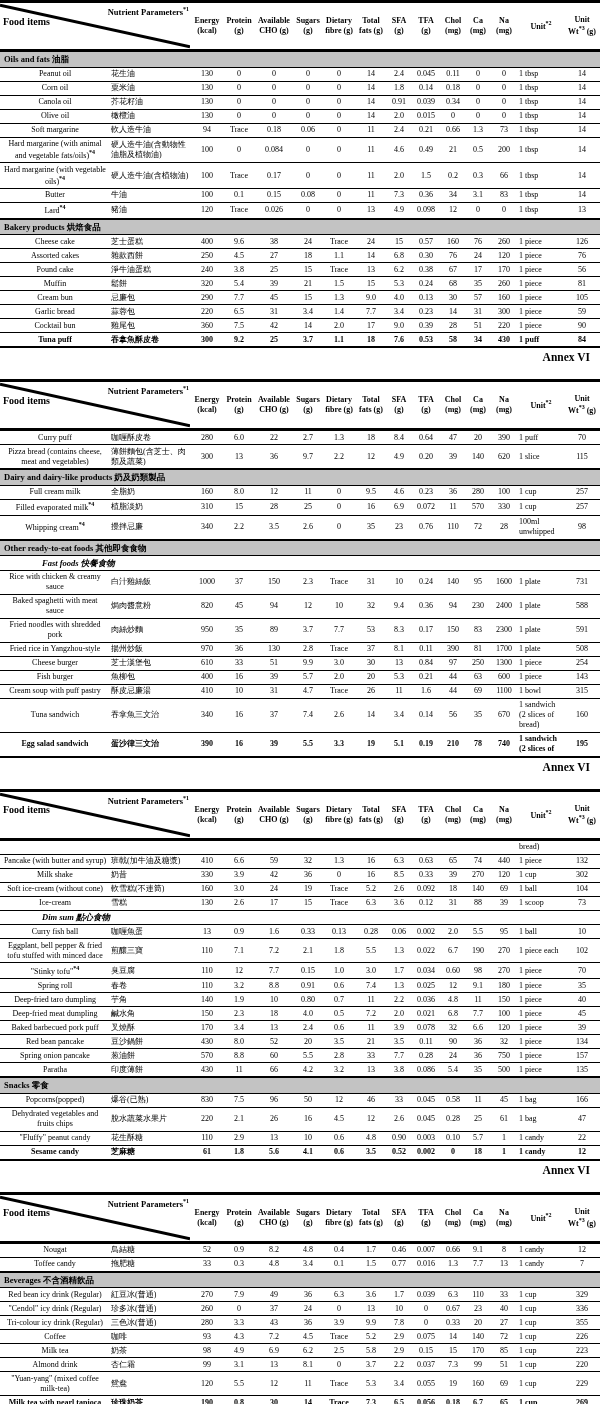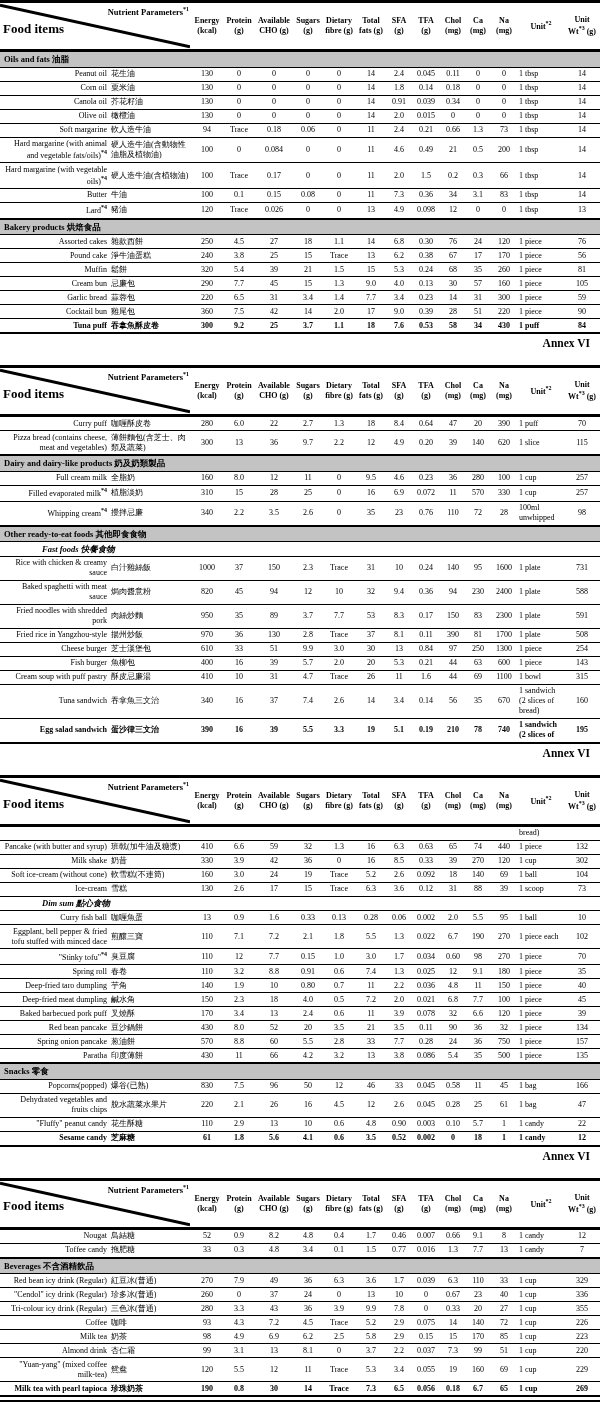--- a/index.html
+++ b/index.html
@@ -6,31 +6,31 @@
   body{width:600px;font-family:"Liberation Serif",serif;}
   #doc{width:600px;}
   table.nt{border-collapse:collapse;table-layout:fixed;width:600px;border-top:3px solid #000;}
   table.nt:not(:first-child){margin-top:9px;}
   td{font-size:8px;line-height:1.25;padding:1.5px 1px;vertical-align:middle;word-wrap:break-word;}
   thead td{border-bottom:3px solid #000;}
   tbody tr.item td{border-bottom:1px solid #000;}
   tbody tr:last-child td{border-bottom:2.5px solid #000;font-weight:bold;}
   tr.sec td{background:#c3c3c3;font-weight:bold;font-size:8.5px;border-top:2px solid #000;border-bottom:1px solid #000;padding:2px 4px;text-align:left;}
   tr.ssec td{font-weight:bold;font-style:italic;font-size:8.5px;border-bottom:1px solid #000;padding-left:42px;text-align:left;margin-left:48px;}
-  .en{text-align:right;padding-left:3px;}
+  .en{text-align:center;padding-left:3px;}
   .zh{text-align:left;padding-left:3px;}
   .num{text-align:center;}
   .unit{text-align:left;}
   sup{font-size:6px;font-weight:bold;}
   .hc{font-weight:bold;font-size:8px;text-align:center;line-height:1.25;padding:3px 0;}
   .diag{position:relative;height:46px;padding:0;}
   .dline{position:absolute;left:0;top:0;width:100%;height:100%;display:block;}
   .dline line{stroke:#000;stroke-width:3;vector-effect:non-scaling-stroke;}
   .np{position:absolute;top:3px;right:1px;font-weight:bold;font-size:8.5px;white-space:nowrap;}
-  .fi{position:absolute;bottom:12px;left:3px;font-weight:bold;font-size:13px;}
+  .fi{position:absolute;bottom:21px;left:3px;font-weight:bold;font-size:10px;}
   .annex{text-align:right;font-weight:bold;font-size:11.5px;padding:3px 10px 7px 0;}
   table.endblk{border-bottom:7px double #000;}
 </style>
 </head>
 <body>
 
 <div id="doc">
     <table class="nt">
       <colgroup>
         <col style="width: 108px;">
@@ -266,20 +266,37 @@
           <td class="num">12</td>
           <td class="num">0</td>
           <td class="num">0</td>
           <td class="num unit">1 tbsp</td>
           <td class="num">13</td>
         </tr>
         <tr class="sec">
           <td colspan="15"><span>Bakery products</span> <span>烘焙食品</span></td>
         </tr>
         <tr class="item">
+          <td class="en"><span>Cheese cake</span></td>
+          <td class="zh"><span>芝士蛋糕</span></td>
+          <td class="num">400</td>
+          <td class="num">9.6</td>
+          <td class="num">38</td>
+          <td class="num">24</td>
+          <td class="num">Trace</td>
+          <td class="num">24</td>
+          <td class="num">15</td>
+          <td class="num">0.57</td>
+          <td class="num">160</td>
+          <td class="num">76</td>
+          <td class="num">260</td>
+          <td class="num unit">1 piece</td>
+          <td class="num">126</td>
+        </tr>
+        <tr class="item">
           <td class="en"><span>Assorted cakes</span></td>
           <td class="zh"><span>雜款西餅</span></td>
           <td class="num">250</td>
           <td class="num">4.5</td>
           <td class="num">27</td>
           <td class="num">18</td>
           <td class="num">1.1</td>
           <td class="num">14</td>
           <td class="num">6.8</td>
           <td class="num">0.30</td>

